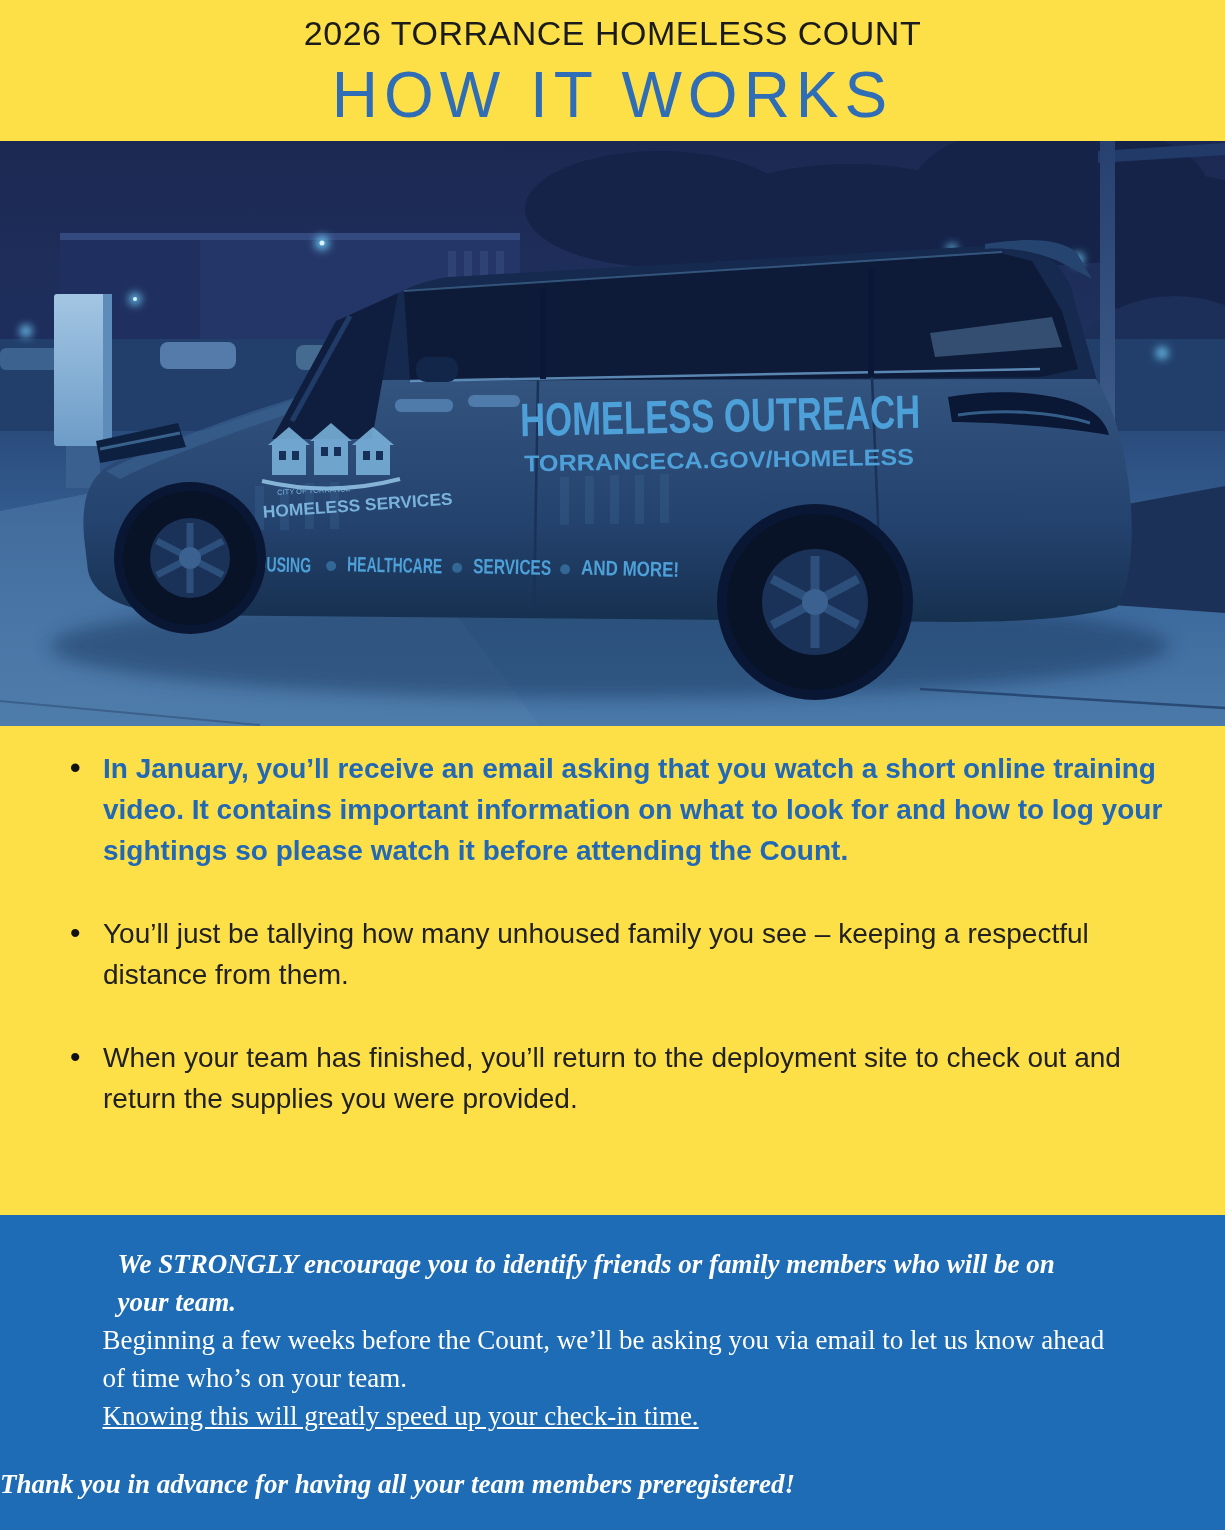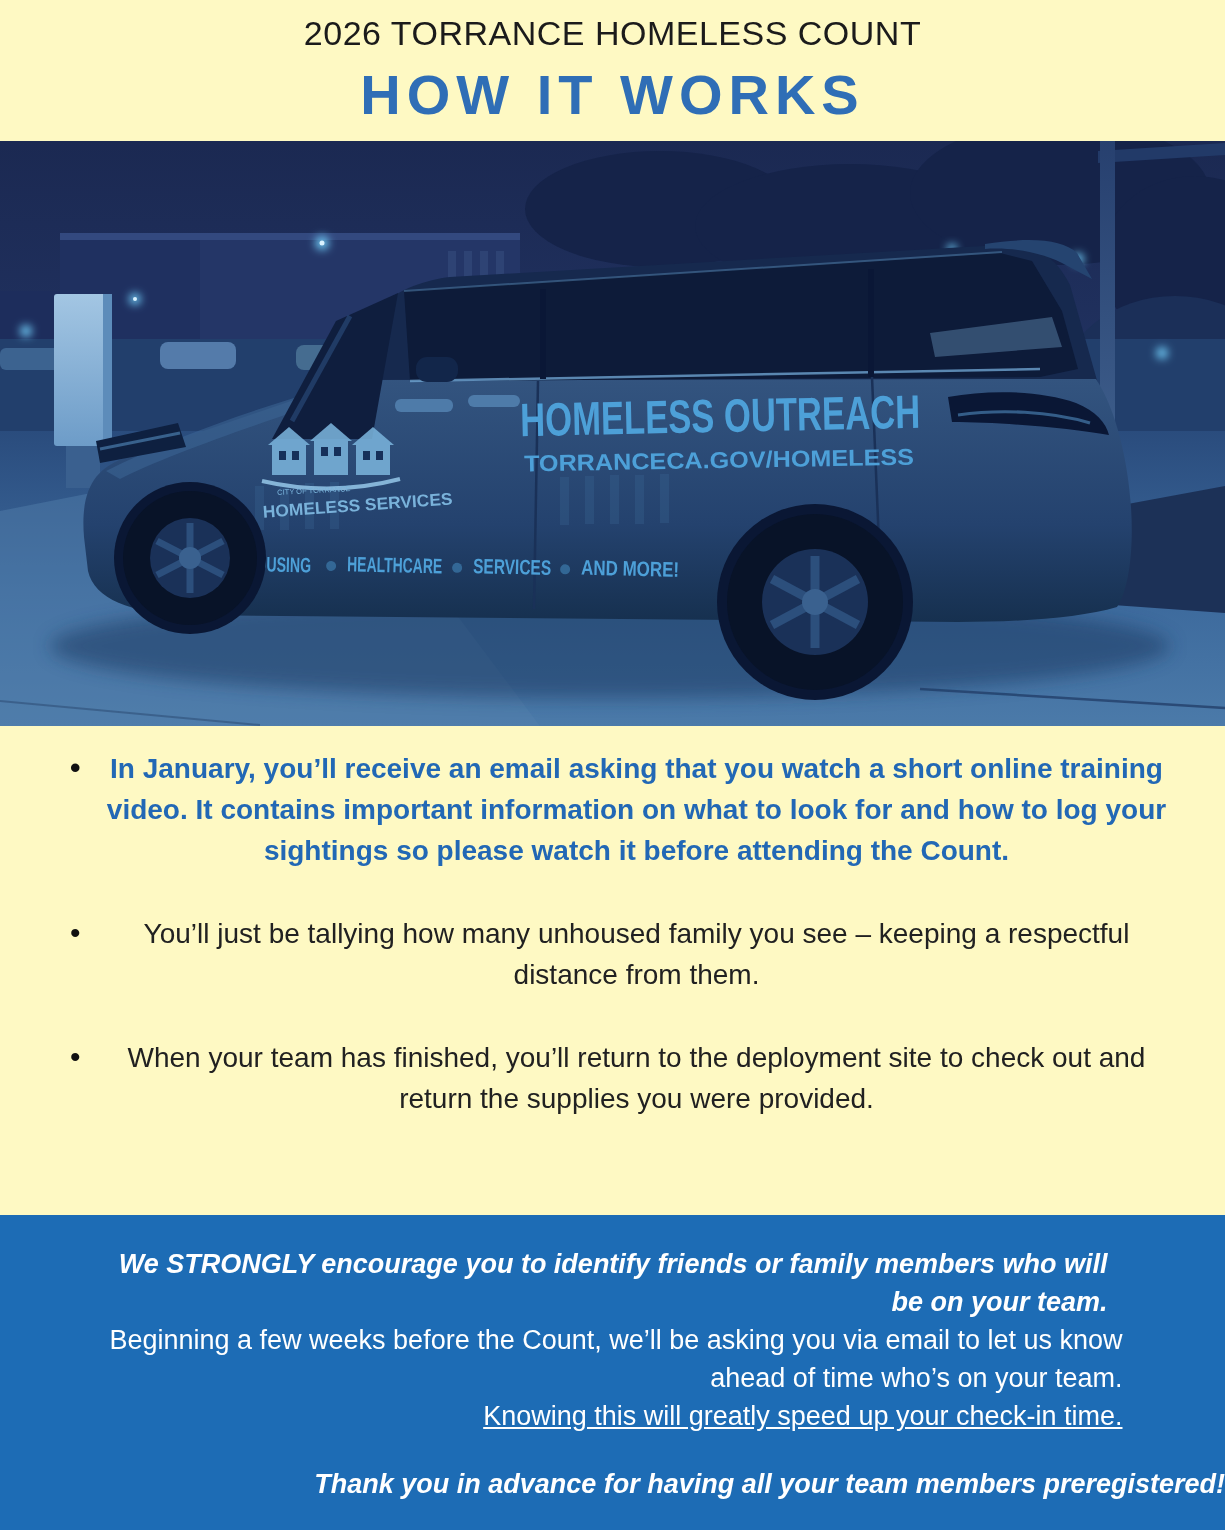--- a/index.html
+++ b/index.html
@@ -1,58 +1,58 @@
 <!DOCTYPE html>
 <html><head>
 <meta charset="utf-8">
 <style>
   html,body{margin:0;padding:0;background:#ffffff;}
   .page{
     position:relative;
     width:1225px;height:1530px;
     margin:0 auto;
-    background:#fef9c3;
+    background:#fde047;
     font-family:"Liberation Sans",sans-serif;
     overflow:hidden;
   }
   
   .header{height:141px;text-align:center;padding-top:13px;box-sizing:border-box;}
   .header .title{
     font-size:34px;line-height:40px;color:#1b1b1b;
     letter-spacing:.5px;font-weight:400;
   }
   .header .subtitle{
-    font-size:56px;line-height:84px;color:#2f6eb6;
-    font-weight:700;letter-spacing:6px;
+    font-size:64px;line-height:84px;color:#2f6eb6;
+    font-weight:400;letter-spacing:6px;
   }
   
   .photo{display:block;width:1225px;height:585px;}
   
-  .bullets{padding:22px 55px 0 70px;text-align:center;}
+  .bullets{padding:22px 55px 0 70px;}
   .bullets ul{list-style:none;margin:0;padding:0;}
   .bullets li{
     position:relative;
     padding-left:33px;
     margin-bottom:42px;
     font-size:28px;line-height:41px;color:#212121;
   }
   .bullets li::before{
     content:"•";
     position:absolute;left:0;top:-1px;
     color:#111;font-size:30px;
   }
   .bullets li.em{color:#2268b5;font-weight:bold;}
   
   .footer{
     position:absolute;left:0;bottom:0;
     width:1225px;height:315px;box-sizing:border-box;
     background:#1d6cb5;color:#ffffff;
-    text-align:right;
+    text-align:left;
     padding-top:30px;
-    font-size:27px;line-height:38px;
+    font-size:27px;line-height:38px;font-family:Liberation Serif, serif;
   }
   .footer p{margin:0 auto;}
   .footer .p1{max-width:990px;font-weight:bold;font-style:italic;}
   .footer .p2{max-width:1020px;}
   .footer .underline{display:block;text-decoration:underline;}
   .footer .p3{margin-top:30px;font-weight:bold;font-style:italic;}
 </style>
 </head>
 <body>
 

